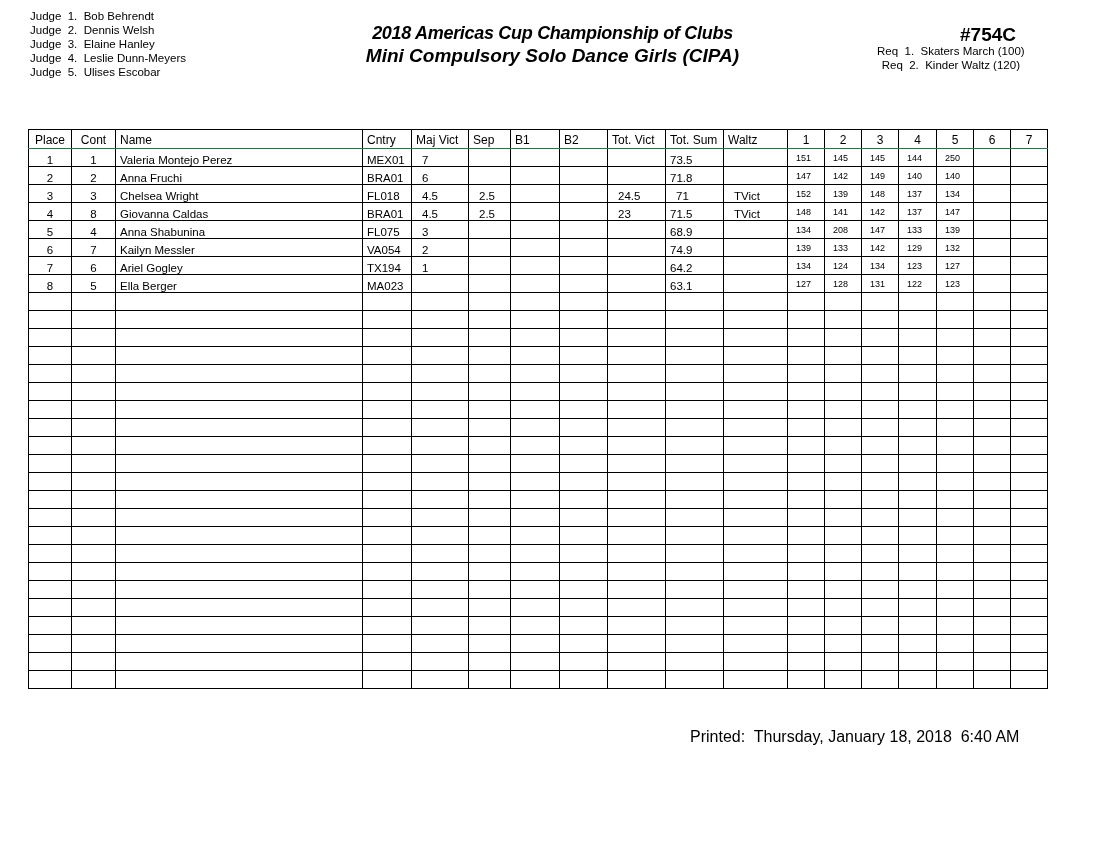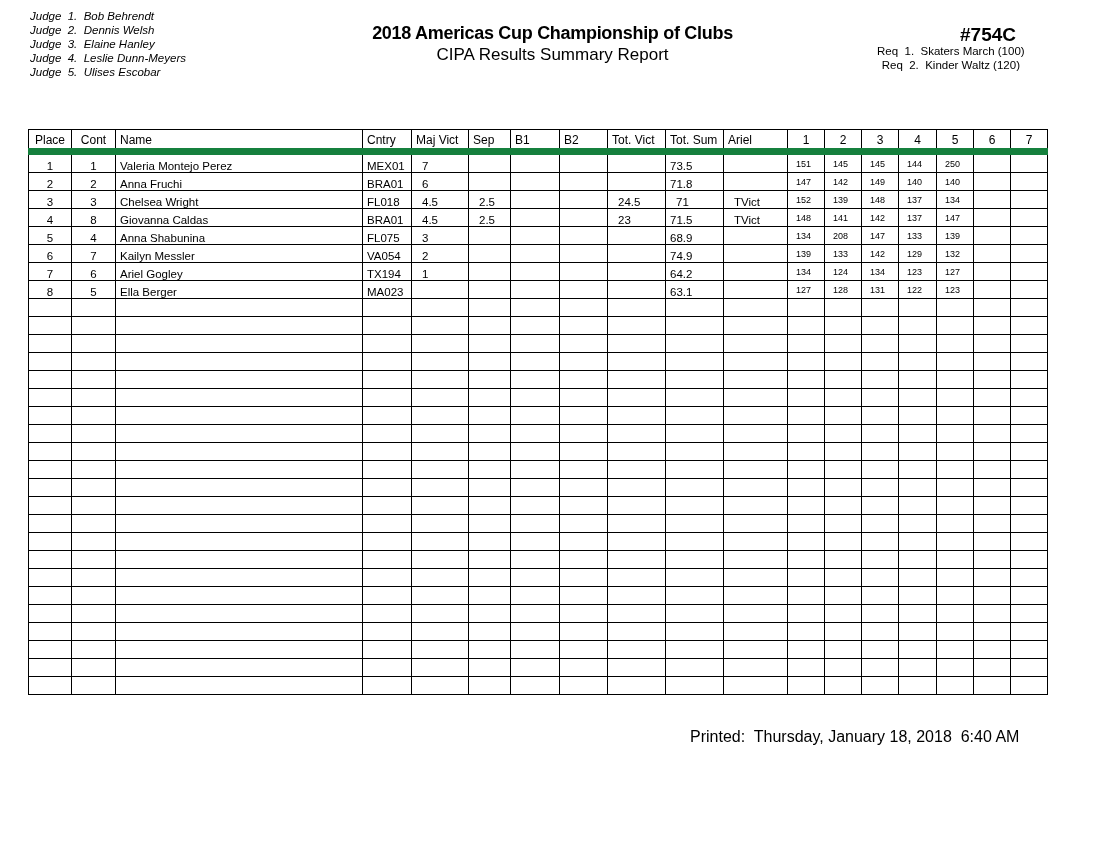--- a/index.html
+++ b/index.html
@@ -1,50 +1,50 @@
 <!DOCTYPE html>
 <html><head>
 <meta charset="utf-8">
 <style>
   html, body { margin:0; padding:0; background:#ffffff; }
   body { width:1100px; height:850px; position:relative; overflow:hidden;
          font-family:"Liberation Sans", sans-serif; color:#000; }
-  .judges { position:absolute; left:30px; top:9px; font-size:11.5px; line-height:14px;font-style:italic; }
+  .judges { position:absolute; left:30px; top:9px; font-size:11.5px; line-height:14px; }
   .judges div { white-space:pre; }
-  .title-block { position:absolute; left:330px; top:22px; width:445px; text-align:center; }
+  .title-block { position:absolute; left:330px; top:22px; width:445px; text-align:center;font-style:italic; }
   .t1 { font-size:18px; font-weight:bold; line-height:22px; letter-spacing:-0.3px; }
   .t2 { font-size:15.5px; line-height:20px; }
   .t3 { font-size:19px; font-weight:bold; line-height:24px; }
   .t4 { font-size:17px; line-height:22px; }
   .event-no { position:absolute; left:960px; top:24px; font-size:19px; font-weight:bold; }
   .reqs { position:absolute; left:877px; top:44px; font-size:11.5px; line-height:14px; }
   .reqs div { white-space:pre;text-align:center; }
   table.grid { position:absolute; left:28px; top:129px; border-collapse:collapse; table-layout:fixed; }
   table.grid td, table.grid th { border:1.5px solid #000; height:17px; padding:0 0 0 4px; font-size:11.5px;
         font-weight:normal; text-align:left; white-space:nowrap; overflow:hidden; vertical-align:bottom; }
-  table.grid thead th { border-bottom:7px solid #15803d; font-size:12px; padding-bottom:1px; }
+  table.grid thead th { border-bottom:1px solid #15803d; font-size:12px; padding-bottom:1px; }
   table.grid th.center, table.grid td.center { text-align:center; padding-left:0; }
   table.grid td.score { font-size:9px; padding-left:8px; vertical-align:middle; }
   table.grid td.pad { padding-left:10px; }
   .printed { position:absolute; left:690px; top:728px; font-size:16px; white-space:pre; }
 </style>
 </head>
 <body>
 
 <div class="judges">
   <div>Judge  1.  Bob Behrendt</div>
   <div>Judge  2.  Dennis Welsh</div>
   <div>Judge  3.  Elaine Hanley</div>
   <div>Judge  4.  Leslie Dunn-Meyers</div>
   <div>Judge  5.  Ulises Escobar</div>
 </div>
 
 <div class="title-block">
   <div class="t1">2018 Americas Cup Championship of Clubs</div>
-  <div class="t4">CIPA Results Summary Report</div>
+  <div class="t3">Mini Compulsory Solo Dance Girls (CIPA)</div>
 </div>
 
 <div class="event-no">#754C</div>
 
 <div class="reqs">
   <div>Req  1.  Skaters March (100)</div>
   <div>Req  2.  Kinder Waltz (120)</div>
 </div>
 
 <table class="grid">
@@ -73,21 +73,21 @@
         <th class="center">Place</th>
         <th class="center">Cont</th>
         <th>Name</th>
         <th>Cntry</th>
         <th>Maj Vict</th>
         <th>Sep</th>
         <th>B1</th>
         <th>B2</th>
         <th>Tot. Vict</th>
         <th>Tot. Sum</th>
-        <th>Ariel</th>
+        <th>Waltz</th>
         <th class="center">1</th>
         <th class="center">2</th>
         <th class="center">3</th>
         <th class="center">4</th>
         <th class="center">5</th>
         <th class="center">6</th>
         <th class="center">7</th>
       </tr>
   </thead>
   <tbody id="table-body">

